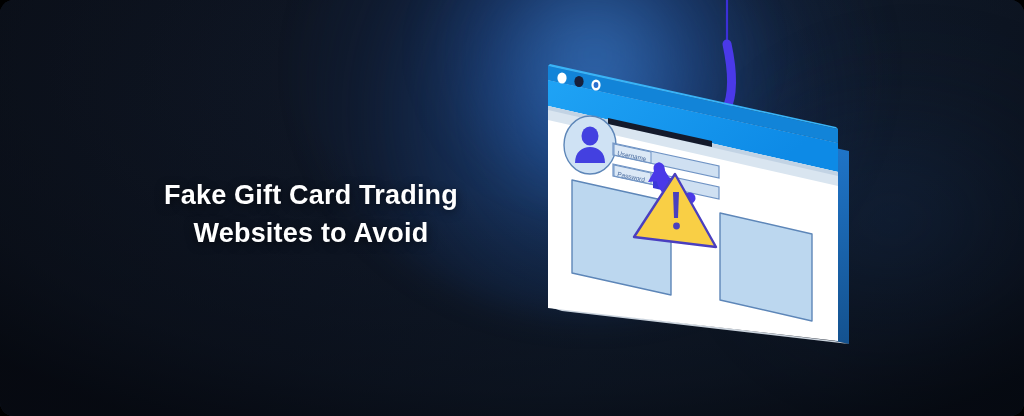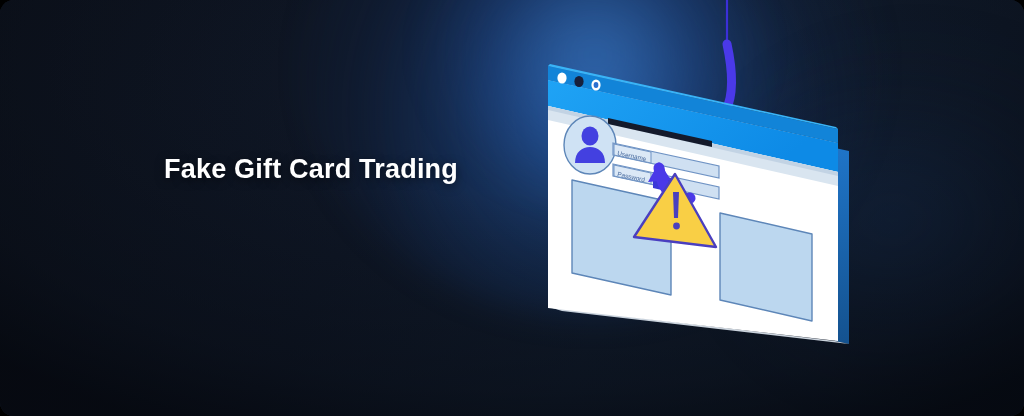--- a/index.html
+++ b/index.html
@@ -55,21 +55,21 @@
   .bg-vignette {
     position: absolute;
     inset: 0;
     background:
       radial-gradient(ellipse 75% 95% at 52% 18%, rgba(0,0,0,0.0) 30%, rgba(5,8,14,0.45) 80%, rgba(3,5,10,0.72) 100%);
   }
   
   .headline {
     position: absolute;
     left: 96px;
-    top: 150px;
+    top: 176px;
     width: 430px;
     text-align: center;
     color: #ffffff;
     font-size: 27px;
     font-weight: bold;
     line-height: 1.42;
     letter-spacing: 0.2px;
     text-shadow: 0 2px 10px rgba(0,0,0,0.55);
   }
   .headline .ln { display: block; }
@@ -87,20 +87,21 @@
 <div id="banner">
 
   <div class="bg-base"></div>
   <div class="bg-glow-main"></div>
   <div class="bg-glow-soft"></div>
   <div class="bg-glow-right"></div>
   <div class="bg-vignette"></div>
 
   <div class="headline nosel">
     <span class="ln">Fake Gift Card Trading</span>
+    <span class="ln">Websites to Avoid</span>
   </div>
 
   <svg id="art" width="1024" height="416" viewBox="0 0 1024 416">
     <defs>
       <clipPath id="clipScreen">
         <polygon points="551,95 838,157 838,330 551,300"></polygon>
       </clipPath>
       <linearGradient id="gradTitle" x1="0" y1="0" x2="1" y2="0.35">
         <stop offset="0" stop-color="#1fa3f5"></stop>
         <stop offset="1" stop-color="#0d8ae6"></stop>

